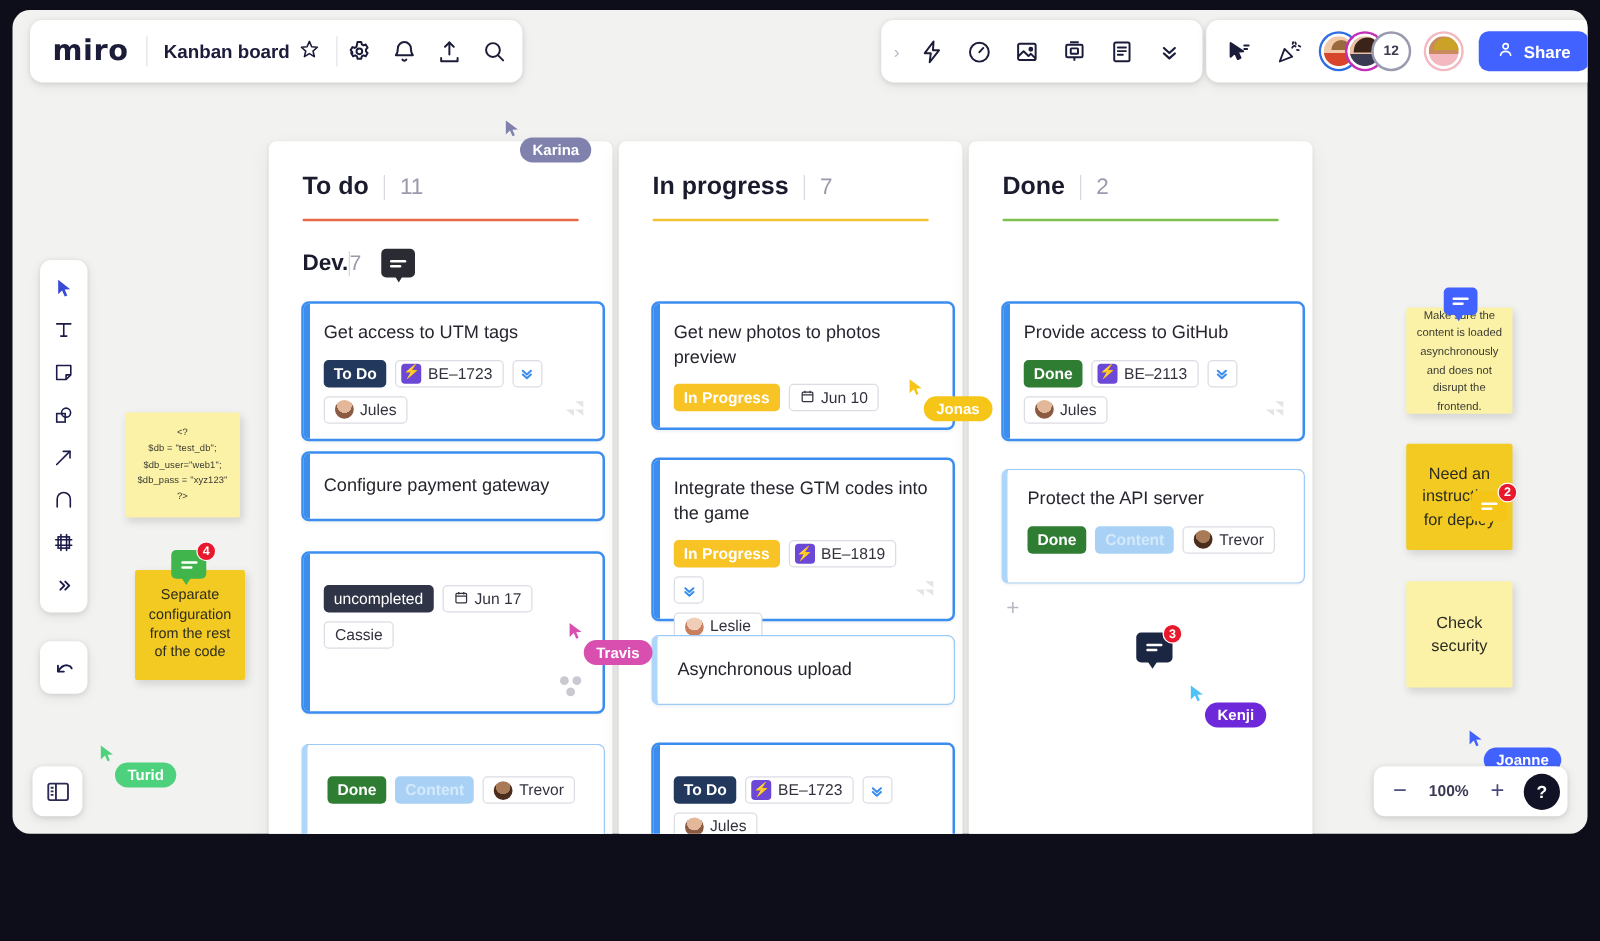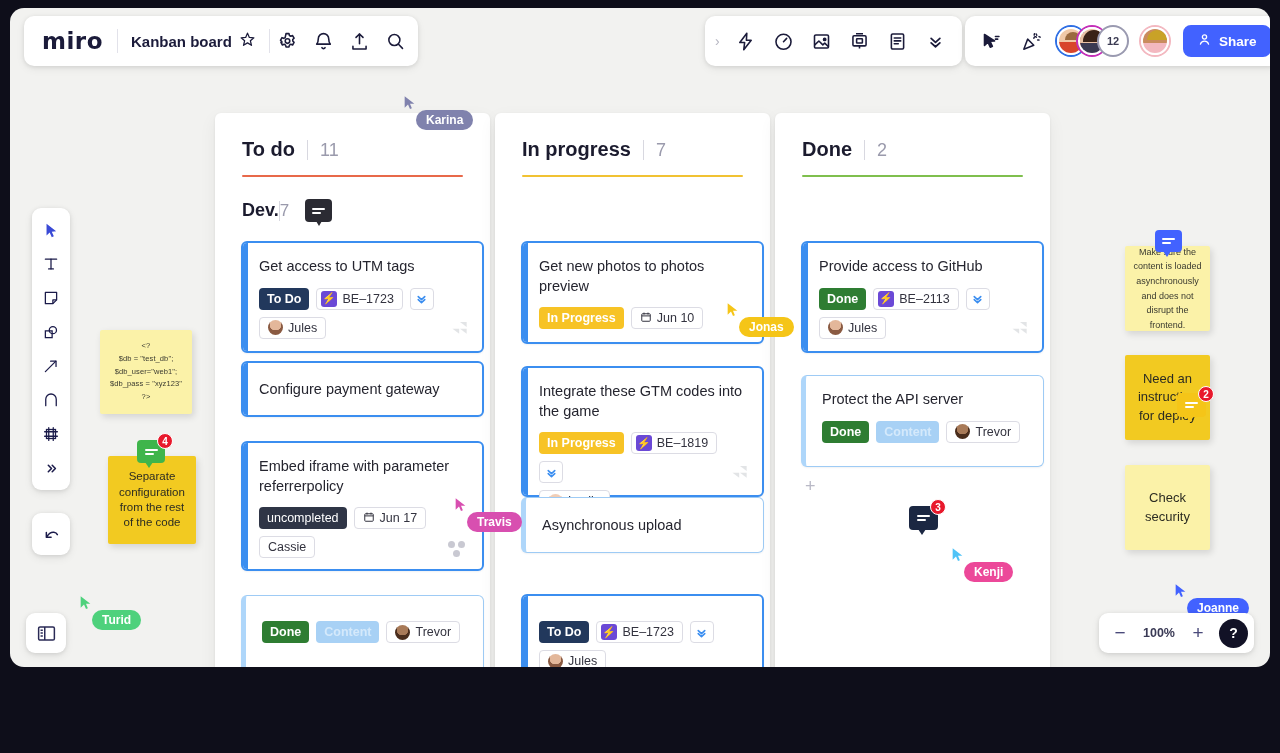--- a/index.html
+++ b/index.html
@@ -479,21 +479,20 @@
       </span>
     </div>
 
     <div class="card sel" style="position:absolute;left:26px;top:248px;width:243px;height:56px;display:flex;align-items:center;">
       <div class="card-accent"></div>
       <div class="card-title">Configure payment gateway</div>
     </div>
 
     <div class="card sel" style="position:absolute;left:26px;top:328px;width:243px;height:130px;">
       <div class="card-accent"></div>
-      <div class="card-title">Embed iframe with parameter referrerpolicy</div>
       <div class="chips">
         <span class="chip chip-uncompleted">uncompleted</span>
         <span class="chip chip-outline">
           <span>
             <svg width="12" height="12" viewBox="0 0 24 24" fill="none" stroke="#33333f" stroke-width="2" stroke-linejoin="round">
                   <rect x="3.5" y="5.5" width="17" height="15" rx="1.6"></rect>
                   <path d="M3.5 9.8h17M8 3.2v4M16 3.2v4"></path>
                 </svg>
           </span>
           <span>Jun 17</span>
@@ -585,21 +584,21 @@
       </div>
       <span class="jira-mark">
         <svg width="20" height="20" viewBox="0 0 24 24" fill="#9aa0a8">
               <polygon points="3,14 11,14 11,20"></polygon>
               <polygon points="12,14 20,14 20,20"></polygon>
               <polygon points="12,6 20,6 20,12"></polygon>
             </svg>
       </span>
     </div>
 
-    <div class="card sel-light" style="position:absolute;left:26px;top:384px;width:243px;height:56px;display:flex;align-items:center;">
+    <div class="card sel-light" style="position:absolute;left:26px;top:395px;width:243px;height:56px;display:flex;align-items:center;">
       <div class="card-title">Asynchronous upload</div>
     </div>
 
     <div class="card sel" style="position:absolute;left:26px;top:481px;width:243px;height:112px;">
       <div class="card-accent"></div>
       <div class="chips">
         <span class="chip chip-todo">To Do</span>
         <span class="chip chip-jira">
           <span class="jira-sq">⚡</span>
           <span>BE–1723</span>
@@ -762,21 +761,21 @@
     <svg width="16" height="18" viewBox="0 0 24 24" fill="#4ed17c">
           <polygon points="4,2 4,19 9,14.2 12,21 14.8,19.7 12,13.2 18.5,13"></polygon>
         </svg>
     <span class="name" style="background:#4ed17c;">Turid</span>
   </div>
 
   <div class="cursor" style="left:940px; top:538px;">
     <svg width="16" height="18" viewBox="0 0 24 24" fill="#4fc3f7">
           <polygon points="4,2 4,19 9,14.2 12,21 14.8,19.7 12,13.2 18.5,13"></polygon>
         </svg>
-    <span class="name" style="background:#ec4899;">Kenji</span>
+    <span class="name" style="background:#6d28d9;">Kenji</span>
   </div>
 
   <div class="cursor" style="left:1163px; top:574px;">
     <svg width="16" height="18" viewBox="0 0 24 24" fill="#4262ff">
           <polygon points="4,2 4,19 9,14.2 12,21 14.8,19.7 12,13.2 18.5,13"></polygon>
         </svg>
     <span class="name" style="background:#4262ff;">Joanne</span>
   </div>
 
   <div class="panel-btn">

